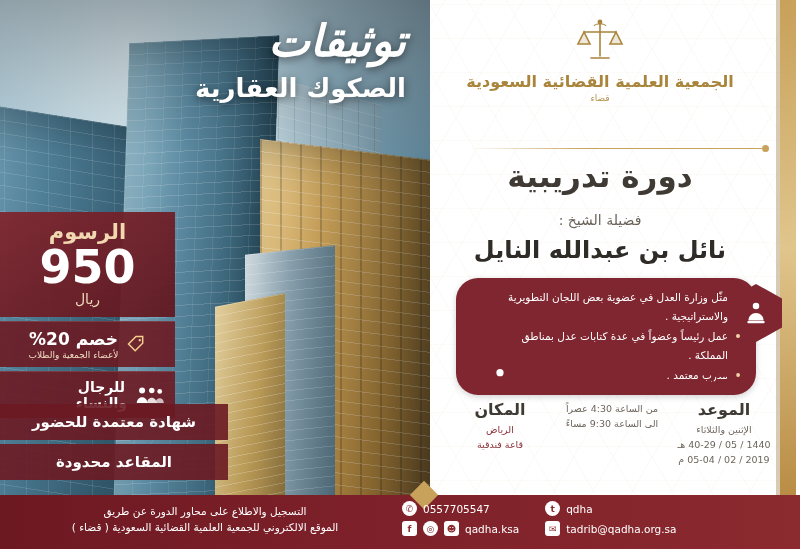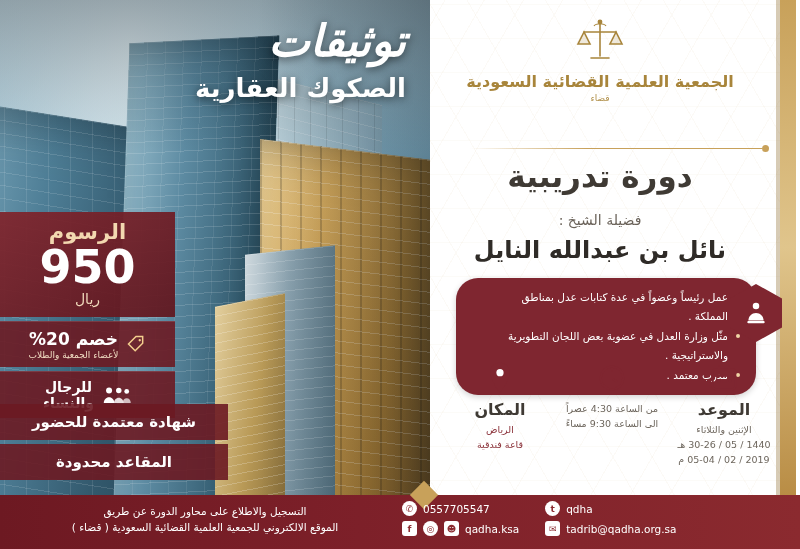--- a/index.html
+++ b/index.html
@@ -172,21 +172,21 @@
     padding: 7px 10px;
     margin-top: 4px;
     text-align: center;
     border-top: 1px solid rgba(255,255,255,0.12);
   }
   .bar-disc {
     display: flex; align-items: center; justify-content: center; gap: 8px;
   }
   .disc-text .d1 { font-size: 17px; font-weight: bold; }
   .disc-text .d2 { font-size: 9px; color: #f0dcc2; margin-top: 1px; }
-  .bar-gender { display: flex; align-items: center; justify-content: center; gap: 8px; }
+  .bar-gender { display: flex; align-items: center; justify-content: flex-start; gap: 8px; }
   .gender-text { font-size: 14px; font-weight: bold; line-height: 1.15; }
   .bar-wide {
     position: absolute; left: 0;
     width: 228px;
     background: rgba(108,26,34,0.90);
     color: #fff;
     font-size: 15px; font-weight: bold;
     padding: 9px 12px;
     text-align: center;
     z-index: 7;
@@ -462,22 +462,22 @@
 
     <div class="rule"></div>
     <div class="rule-dot"></div>
 
     <div class="course-title">دورة تدريبية</div>
     <div class="lecturer-label">فضيلة الشيخ :</div>
     <div class="lecturer-name">نائل بن عبدالله النايل</div>
 
     <div class="bio-card">
       <ul>
+        <li>مثّل وزارة العدل في عضوية بعض اللجان التطويرية والاستراتيجية .</li>
         <li>عمل رئيساً وعضواً في عدة كتابات عدل بمناطق المملكة .</li>
-        <li>مثّل وزارة العدل في عضوية بعض اللجان التطويرية والاستراتيجية .</li>
         <li>مدرب معتمد .</li>
       </ul>
     </div>
 
     <div class="speaker-hex">
       <svg width="26" height="26" viewBox="0 0 24 24" fill="#ffffff">
         <circle cx="12" cy="5.5" r="3"></circle>
         <path d="M5 19c0-3.9 3.1-7 7-7s7 3.1 7 7z"></path>
         <rect x="4" y="19.4" width="16" height="2.1" rx="1"></rect>
       </svg>
@@ -492,21 +492,21 @@
             <path d="M3 10h18" stroke-width="2.2"></path>
             <path d="M8 3v4M16 3v4" stroke-linecap="round"></path>
             <rect x="6.5" y="13" width="3" height="2.6" fill="#7f2630" stroke="none"></rect>
             <rect x="11" y="13" width="3" height="2.6" fill="#7f2630" stroke="none"></rect>
             <rect x="15.5" y="13" width="2.6" height="2.6" fill="#7f2630" stroke="none"></rect>
           </svg>
         </div>
         <div class="info-title">الموعد</div>
         <div class="info-lines">
           <div>الإثنين والثلاثاء</div>
-          <div>1440 / 05 / 30-26 هـ</div>
+          <div>1440 / 05 / 40-29 هـ</div>
           <div>2019 / 02 / 05-04 م</div>
         </div>
       </div>
 
       <div class="info-col">
         <div class="info-ico">
           <svg width="30" height="30" viewBox="0 0 24 24" fill="none" stroke="#7f2630" stroke-width="1.6">
             <circle cx="12" cy="12" r="9"></circle>
             <path d="M12 7v5.4l3.4 2.1" stroke-linecap="round"></path>
           </svg>

